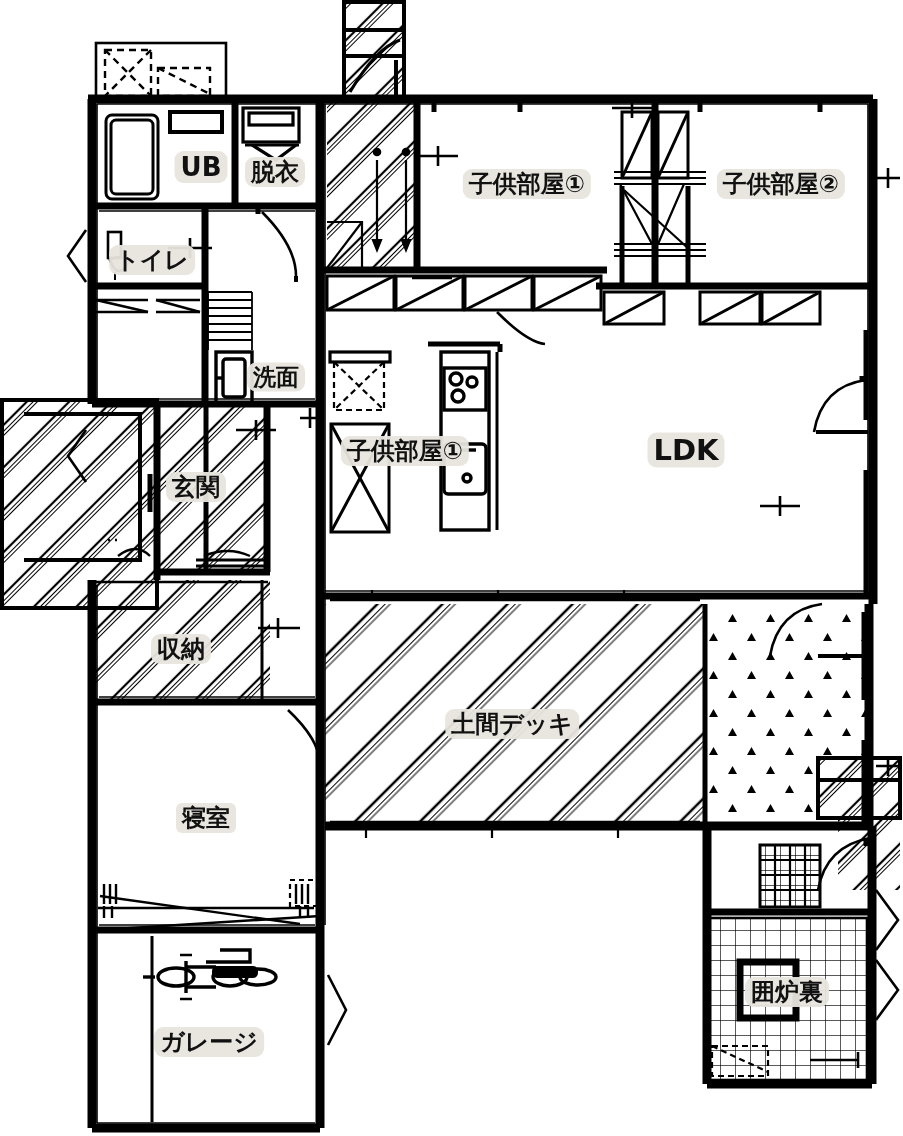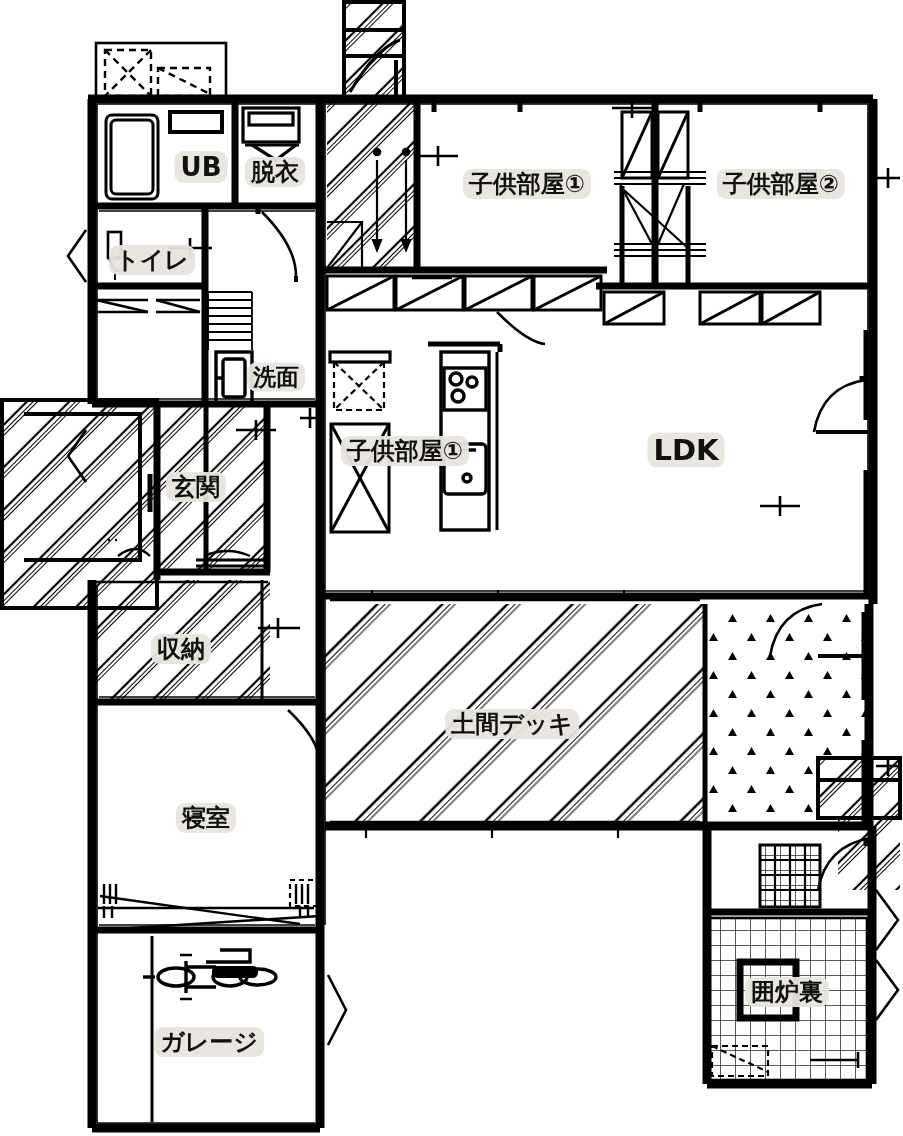--- a/index.html
+++ b/index.html
@@ -486,17 +486,17 @@
 <div class="lbl" style="left:275px;top:172px;font-size:24px;">脱衣</div>
 <div class="lbl" style="left:527px;top:184px;font-size:24px;">子供部屋①</div>
 <div class="lbl" style="left:781px;top:184px;font-size:24px;">子供部屋②</div>
 <div class="lbl" style="left:152px;top:260px;font-size:24px;">トイレ</div>
 <div class="lbl" style="left:276px;top:377px;font-size:23px;">洗面</div>
 <div class="lbl" style="left:405px;top:451px;font-size:24px;">子供部屋①</div>
 <div class="lbl" style="left:686px;top:450px;font-size:29px;">LDK</div>
 <div class="lbl" style="left:196px;top:487px;font-size:24px;">玄関</div>
 <div class="lbl" style="left:181px;top:649px;font-size:24px;">収納</div>
 <div class="lbl" style="left:512px;top:724px;font-size:24px;text-align:center;">土間デッキ</div>
-<div class="lbl" style="left:206px;top:818px;font-size:24px;">寝室</div>
+<div class="lbl" style="left:206px;top:818px;font-size:24px;border-radius:6px;">寝室</div>
 <div class="lbl" style="left:787px;top:992px;font-size:24px;">囲炉裏</div>
 <div class="lbl" style="left:209px;top:1042px;font-size:24px;">ガレージ</div>
 
 </div>
 
 </body></html>

